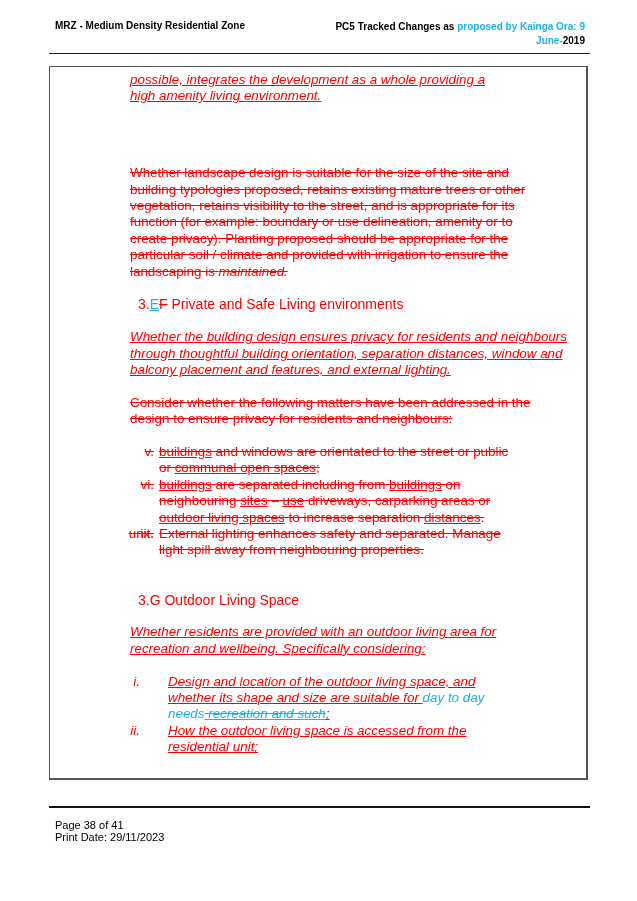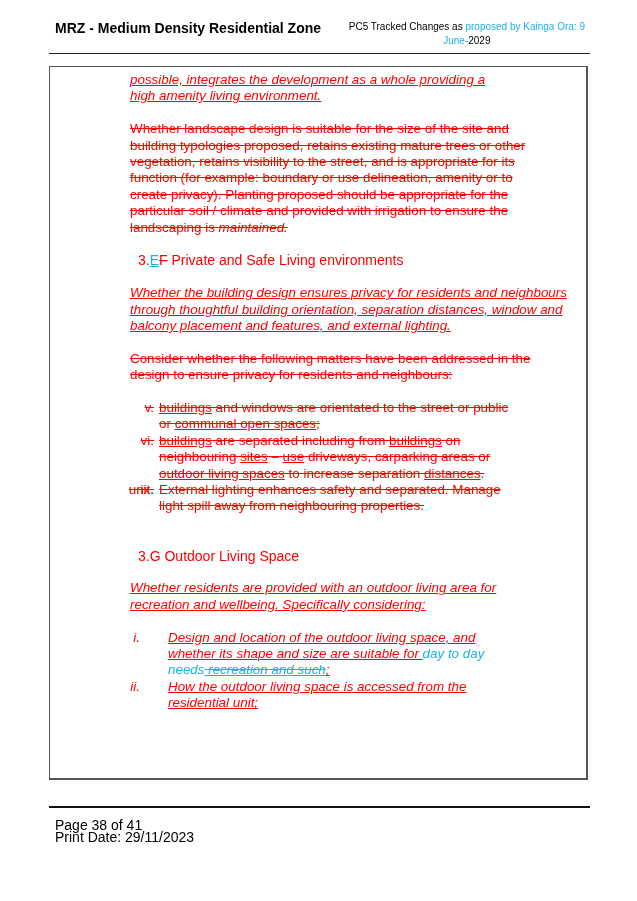--- a/index.html
+++ b/index.html
@@ -1,57 +1,57 @@
 <!DOCTYPE html>
 <html><head>
 <meta charset="utf-8">
 <style>
   html, body { margin: 0; padding: 0; background: #ffffff; }
   body { width: 637px; height: 901px; position: relative; overflow: hidden;
          font-family: "Liberation Sans", sans-serif; color: #000; }
-  .hdr-left { position: absolute; left: 55px; top: 20px; font-size: 14px; font-weight: bold; }
-  .hdr-right { position: absolute; right: 52px; top: 20px; font-size: 10px; font-weight: normal; text-align: center; line-height: 14px; }
+  .hdr-left { position: absolute; left: 55px; top: 20px; font-size: 10px; font-weight: bold; }
+  .hdr-right { position: absolute; right: 52px; top: 20px; font-size: 10px; font-weight: bold; text-align: right; line-height: 14px; }
   .blue { color: #1fb0e6; }
   .rule-top { position: absolute; left: 49px; top: 53px; width: 541px; height: 0; border-top: 1.5px solid #222; }
   .box { position: absolute; left: 49px; top: 66px; width: 539px; height: 714px; border: 1px solid #555; border-right-width: 2px; border-bottom-width: 2px; box-sizing: border-box; }
   .content { position: absolute; left: 130px; top: 72px; width: 460px; font-size: 13.4px; line-height: 16.4px; color: #ff0000; }
   .ins { text-decoration: underline; }
   .del { text-decoration: line-through; }
   .it { font-style: italic; }
   p { margin: 0; }
   .gap { height: 16.4px; }
   .heading { font-size: 14px; margin-left: 8px; }
   .bl { color: #1fb0e6; }
   .list { position: relative; }
   .li { position: relative; padding-left: 29px; }
   .li .num { position: absolute; left: -14px; width: 38px; text-align: right; text-decoration: line-through; }
   .li2 .num { left: -26px; width: 36px; text-align: right; text-decoration: none; font-style: italic; }
   .li2 { padding-left: 38px; }
   .rule-bot { position: absolute; left: 49px; top: 806px; width: 541px; height: 0; border-top: 2.5px solid #111; }
-  .footer { position: absolute; left: 55px; top: 819px; font-size: 14px; line-height: 12px; }
+  .footer { position: absolute; left: 55px; top: 819px; font-size: 11px; line-height: 12px; }
 </style>
 </head>
 <body>
 
 <div class="hdr-left">MRZ - Medium Density Residential Zone</div>
 <div class="hdr-right">
   <span>PC5 Tracked Changes as </span><span class="blue">proposed by Kainga Ora: 9</span><br>
-  <span class="blue">June-</span><span>2029</span>
+  <span class="blue">June-</span><span>2019</span>
 </div>
 <div class="rule-top"></div>
 
 <div class="box"></div>
 
 <div class="content">
   <p class="it ins">
     <span>possible, integrates the development as a whole providing a</span><br>
     <span>high amenity living environment.</span>
   </p>
   <div class="gap"></div>
-  <p style="width:400px;">
+  <p style="width:400px;margin-top:44px;">
     <span class="del">Whether landscape design is suitable for the size of the site and building typologies proposed, retains existing mature trees or other vegetation, retains visibility to the street, and is appropriate for its function (for example: boundary or use delineation, amenity or to create privacy).  Planting proposed should be appropriate for the particular soil / climate and provided with irrigation to ensure the landscaping is </span><span class="it ins del">maintained.</span>
   </p>
   <div class="gap"></div>
   <p class="heading">
     <span>3.</span><span class="bl ins">E</span><span class="del">F</span><span> Private and Safe Living environments</span>
   </p>
   <div class="gap"></div>
   <p class="it ins" style="width:458px;">Whether the building design ensures privacy for residents and neighbours through thoughtful building orientation, separation distances, window and balcony placement and features, and external lighting.</p>
   <div class="gap"></div>
   <p class="del" style="width:420px;">Consider whether the following matters have been addressed in the design to ensure privacy for residents and neighbours:</p>

